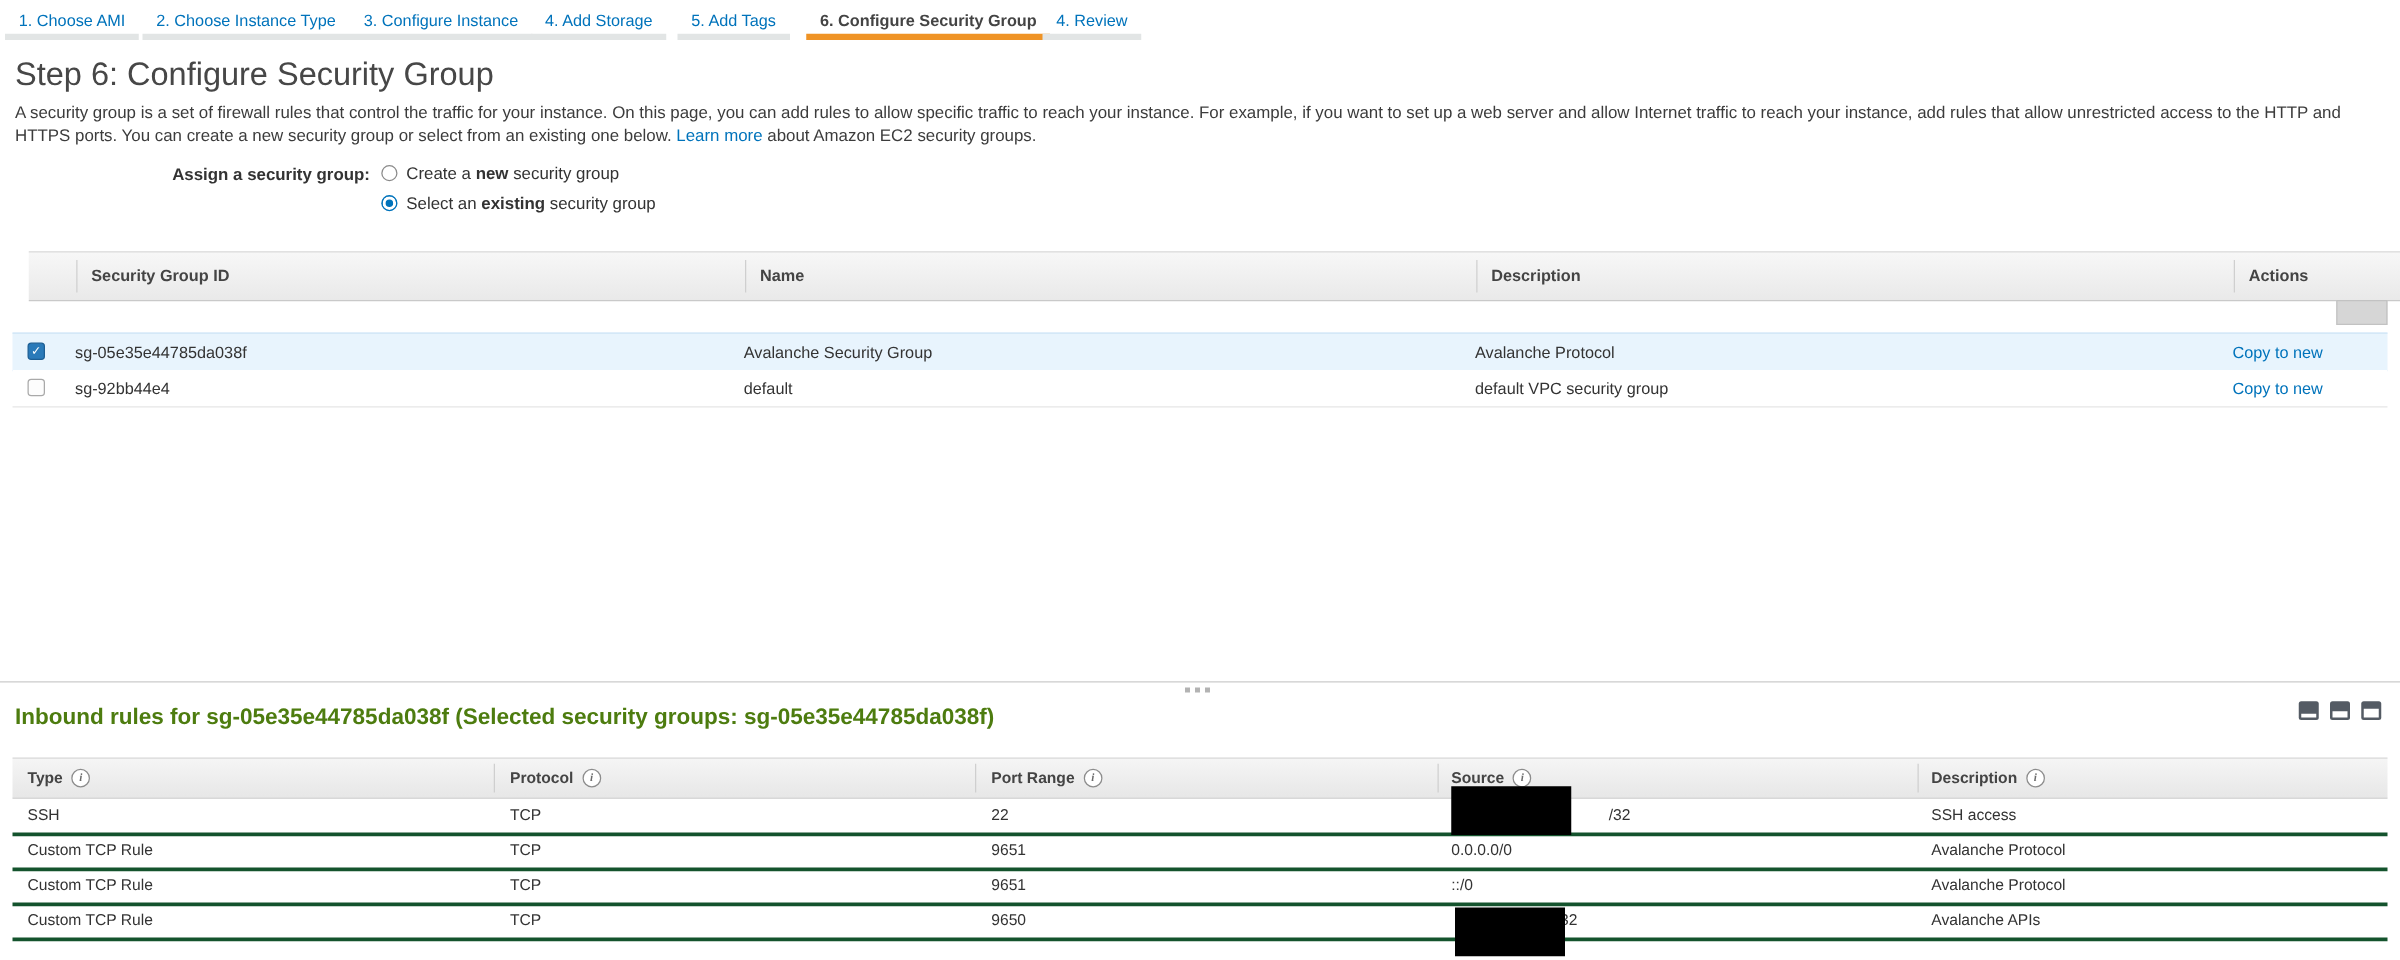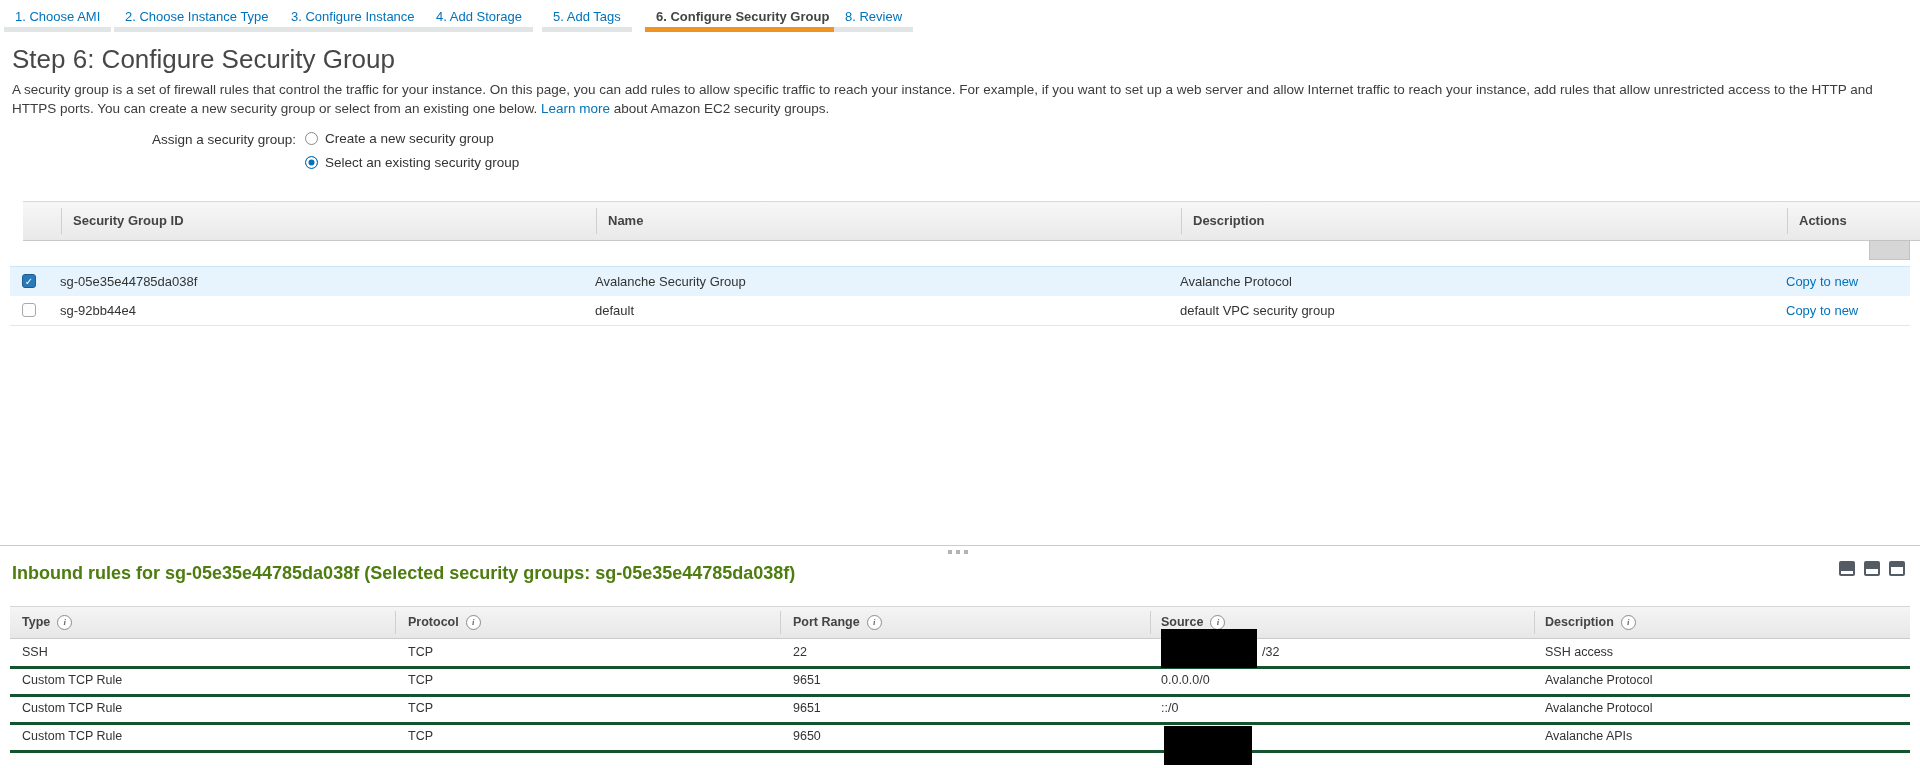--- a/index.html
+++ b/index.html
@@ -15,27 +15,27 @@
   .tab.active { color:#444; font-weight:bold; }
   .tab.active::after { background:#ef9325; }
   .t1{left:15px} .t2{left:125px} .t3{left:291px} .t4{left:436px} .t5{left:553px} .t6{left:656px} .t7{left:845px}
 
   
   .step-title { position:absolute; left:12px; top:44px; font-size:26px; font-weight:400; color:#474747; }
   .step-desc { position:absolute; left:12px; top:80px; width:1878px; font-size:13.5px; line-height:19px; color:#3c3c3c; }
   .link { color:#0073bb; cursor:pointer; text-decoration:none; }
 
   
-  .assign-label { position:absolute; left:0; top:132px; width:296px; text-align:right; font-weight:normal; font-size:13.5px; color:#333; }
+  .assign-label { position:absolute; left:0; top:132px; width:296px; text-align:right; font-weight:bold; font-size:13.5px; color:#333; }
   .radio-row { position:absolute; left:305px; font-size:13.5px; color:#333; }
   .r1 { top:131px; } .r2 { top:155px; }
   .radio { display:inline-block; width:13px; height:13px; border-radius:50%; vertical-align:-2px; margin-right:7px; box-sizing:border-box; }
   .radio.off { border:1px solid #8a8a8a; background:#fff; }
   .radio.on  { border:1px solid #0073bb; background:#0073bb; box-shadow:inset 0 0 0 2.5px #fff; }
-  .b { font-weight:normal;margin-top:11px; }
+  .b { font-weight:bold;margin-top:11px; }
 
   
   .sg-header { position:absolute; left:23px; top:201px; width:1900px; height:38px;
     background:linear-gradient(#f7f7f7,#e9e9e9); border-top:1px solid #d8d8d8; border-bottom:1px solid #c9c9c9; }
   .sg-header .hcell { position:absolute; top:0; line-height:38px; font-weight:bold; font-size:13px; color:#444; }
   .vsep { position:absolute; top:6px; height:26px; width:1px; background:#cfcfcf; }
   .c-id{left:50px} .c-name{left:585px} .c-desc{left:1170px} .c-act{left:1776px}
   .s-id{left:38px} .s-name{left:573px} .s-desc{left:1158px} .s-act{left:1764px}
 
   .sg-row { position:absolute; left:10px; width:1900px; height:29px; font-size:13px; color:#333; }
@@ -67,38 +67,38 @@
   .in-header .vsep { top:4px; height:23px; }
   .k-type{left:12px} .k-proto{left:398px} .k-port{left:783px} .k-src{left:1151px} .k-desc{left:1535px}
   .v-proto{left:385px} .v-port{left:770px} .v-src{left:1140px} .v-desc{left:1524px}
   .info { display:inline-block; width:13px; height:13px; margin-left:7px; border:1px solid #8c8c8c; border-radius:50%;
     font-size:9px; font-style:italic; line-height:13px; text-align:center; color:#6b6b6b; vertical-align:1px;
     font-family:"Liberation Serif", serif; cursor:pointer; background:#fff; }
 
   .in-row { position:absolute; left:10px; width:1900px; height:28px; font-size:12.5px; color:#333; border-bottom:3px solid #14532d; }
   .in-row .cell { position:absolute; top:0; line-height:28px; white-space:nowrap; }
   .ir1{top:638px} .ir2{top:666px} .ir3{top:694px} .ir4{top:722px}
-  .cell.rel { overflow:visible; }
+  .cell.rel { overflow:visible;padding-left:25px; }
   .redact { position:absolute; background:#000; z-index:5; }
   .redact-up { left:0; top:-9px; width:96px; height:39px; }
   .redact-dn { left:3px; top:4px; width:88px; height:39px; }
   .after-r1 { display:inline-block; margin-left:101px; }
   .after-r4 { display:inline-block; margin-left:62px; }
 </style>
 </head>
 <body>
 
 <div class="tabbar">
   <div class="tab t1">1. Choose AMI</div>
   <div class="tab t2">2. Choose Instance Type</div>
   <div class="tab t3">3. Configure Instance</div>
   <div class="tab t4">4. Add Storage</div>
   <div class="tab t5">5. Add Tags</div>
   <div class="tab t6 active">6. Configure Security Group</div>
-  <div class="tab t7">8. Review</div>
+  <div class="tab t7">4. Review</div>
 </div>
 
 <div class="step-title">Step 6: Configure Security Group</div>
 <div class="step-desc"><span>A security group is a set of firewall rules that control the traffic for your instance. On this page, you can add rules to allow specific traffic to reach your instance. For example, if you want to set up a web server and allow Internet traffic to reach your instance, add rules that allow unrestricted access to the HTTP and HTTPS ports. You can create a new security group or select from an existing one below. </span><a class="link">Learn more</a><span> about Amazon EC2 security groups.</span></div>
 
 <div class="assign-label">Assign a security group:</div>
 <div class="radio-row r1">
   <span class="radio off"></span><span>Create a </span><span class="b">new</span><span> security group</span>
 </div>
 <div class="radio-row r2">

